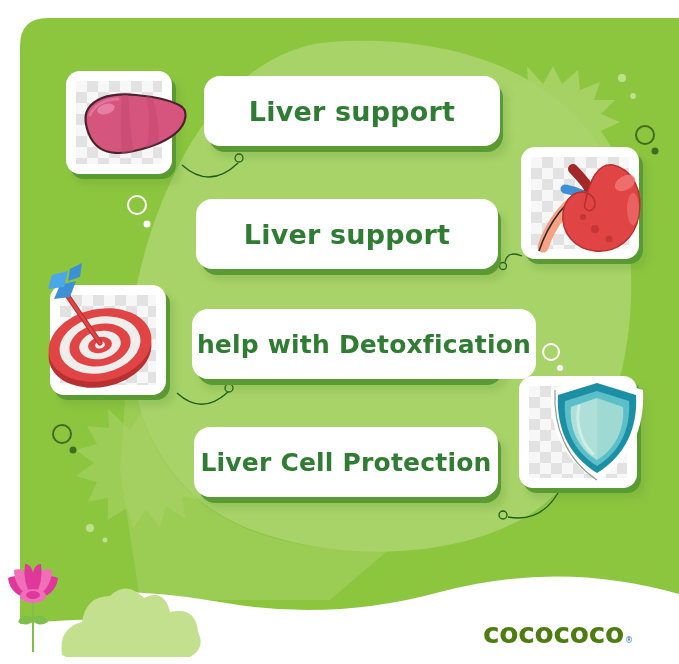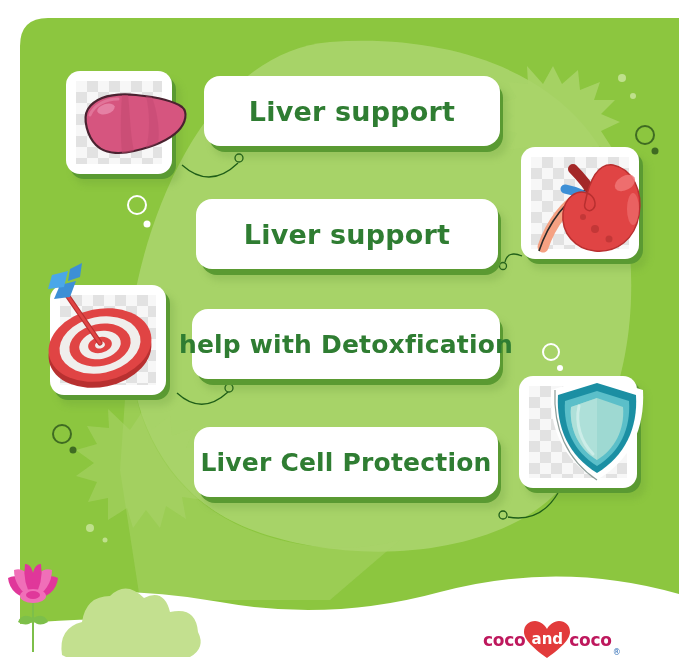--- a/index.html
+++ b/index.html
@@ -58,21 +58,21 @@
     line-height: 1;
   }
 
   
   #card-1 { left: 204px; top: 76px;  width: 296px; height: 70px; }
   #card-1-sh { left: 209px; top: 82px; width: 294px; height: 70px; }
   #card-1-sh2{ left: 212px; top: 86px; width: 296px; height: 72px; }
   #card-2 { left: 196px; top: 199px; width: 302px; height: 70px; }
   #card-2-sh { left: 201px; top: 205px; width: 300px; height: 70px; }
   #card-2-sh2{ left: 204px; top: 209px; width: 302px; height: 72px; }
-  #card-3 { left: 192px; top: 309px; width: 308px; height: 70px; }
+  #card-3 { left: 192px; top: 309px; width: 344px; height: 70px; }
   #card-3-sh { left: 197px; top: 315px; width: 306px; height: 70px; }
   #card-3-sh2{ left: 200px; top: 319px; width: 308px; height: 72px; }
   #card-4 { left: 194px; top: 427px; width: 304px; height: 70px; }
   #card-4-sh { left: 199px; top: 433px; width: 302px; height: 70px; }
   #card-4-sh2{ left: 202px; top: 437px; width: 304px; height: 72px; }
 
   #card-1 .card-label { font-size: 27px; }
   #card-2 .card-label { font-size: 27px; }
   #card-3 .card-label { font-size: 25px; }
   #card-4 .card-label { font-size: 25px; }
@@ -135,22 +135,22 @@
     position: absolute;
     left: 483px;
     top: 620px;
     display: flex;
     align-items: center;
     z-index: 40;
   }
   .logo-word {
     font-family: "DejaVu Sans", sans-serif;
     font-weight: bold;
-    font-size: 17px;
-    color: #be185d;
+    font-size: 28px;
+    color: #4d7c0f;
     letter-spacing: -0.3px;
     line-height: 1;
   }
   #logo-heart-wrap {
     position: relative;
     width: 50px;
     height: 40px;
     margin: 0 -3px;
     display: flex;
     align-items: center;
@@ -432,29 +432,17 @@
 
         <path d="M 60 30 C 56 48 62 66 74 78" fill="none" stroke="#d9f2ee" stroke-width="3" opacity="0.7" stroke-linecap="round"></path>
 
         <path d="M 36 14 C 34 52 48 84 78 104" fill="none" stroke="#1c3b33" stroke-width="1.2" opacity="0.5"></path>
       </svg>
     </div>
   </div>
 
   <div id="logo">
     <span class="logo-word">coco</span>
-    <span id="logo-heart-wrap">
-      <svg viewBox="0 0 50 40" width="50" height="40">
-        <path d="M 25 38
-                 C 8 26 2 18 2 12
-                 C 2 5 7 1 13 1
-                 C 18 1 23 5 25 9
-                 C 27 5 32 1 37 1
-                 C 43 1 48 5 48 12
-                 C 48 18 42 26 25 38 Z" fill="#e23b3b"></path>
-      </svg>
-      <span id="logo-and">and</span>
-    </span>
     <span class="logo-word">coco</span>
     <span id="logo-reg">®</span>
   </div>
 
 </div>
 
 </body></html>

